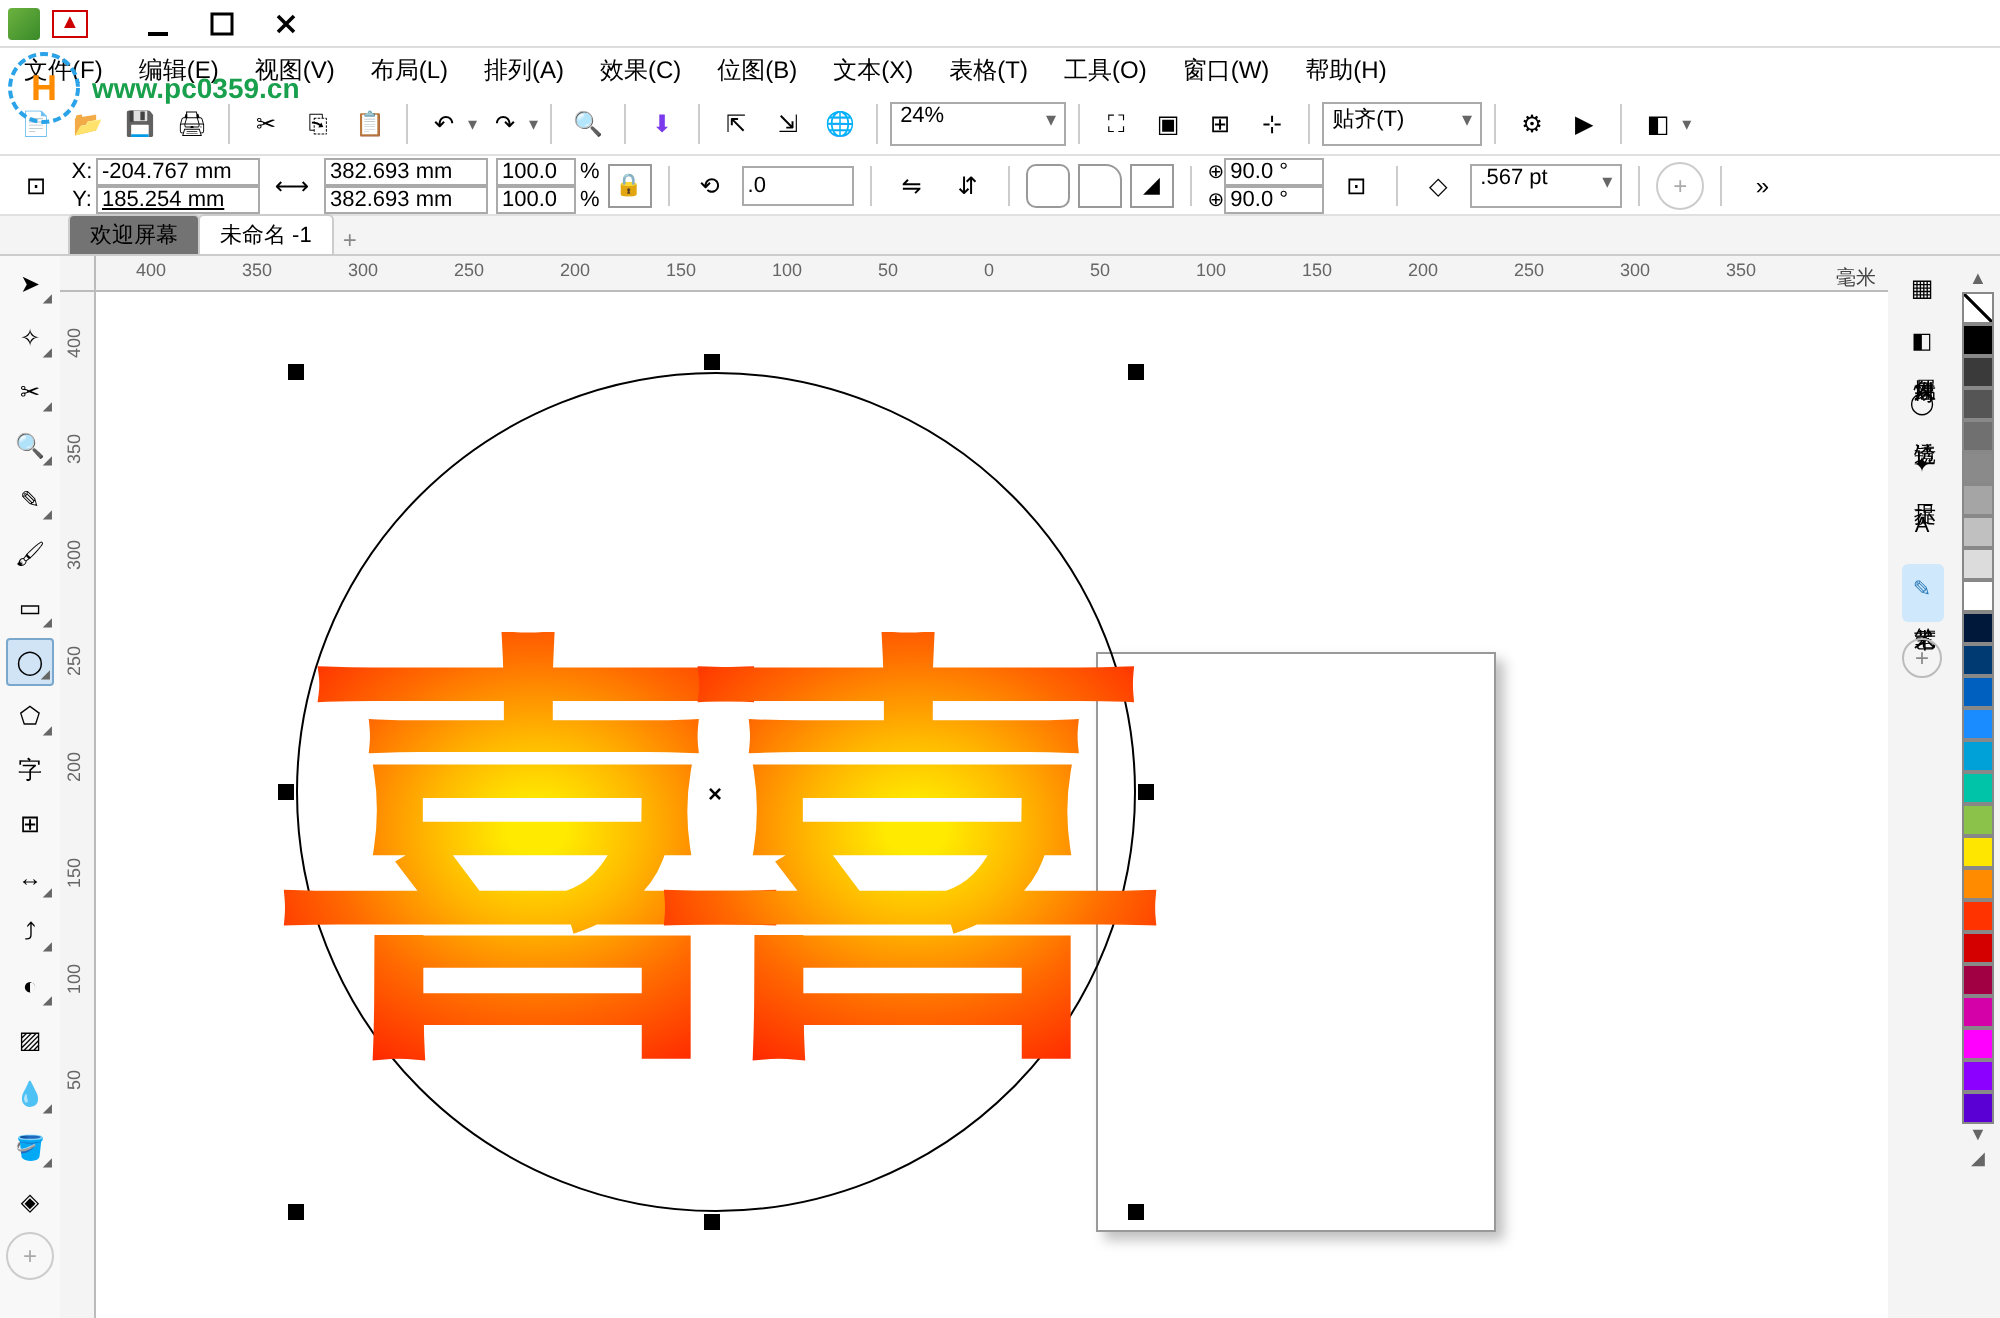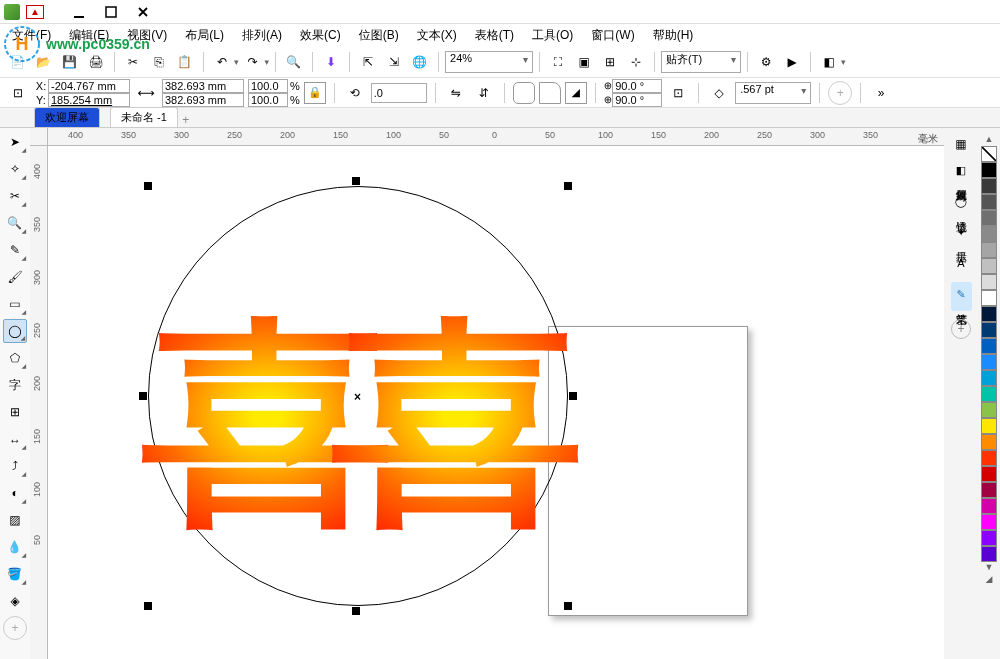--- a/index.html
+++ b/index.html
@@ -27,22 +27,22 @@
 
 .propbar { height: 30px; display: flex; align-items: center; padding: 2px 6px; gap: 4px; border-bottom: 1px solid #e0e0e0; }
 .xy-group { display: flex; flex-direction: column; gap: 0; font-size: 11px; }
 .xy-row { display: flex; align-items: center; height: 14px; }
 .xy-label { width: 14px; text-align: center; }
 .xy-input { border: 1px solid #aaa; height: 14px; padding: 0 2px; font-size: 11px; background:#fff; }
 .pct-label { font-size: 11px; margin-left: 2px; }
 .icon-sq { width: 22px; height: 22px; border: 1px solid #999; display: flex; align-items: center; justify-content: center; font-size: 11px; background:#fff; }
 
 .doctabs { height: 20px; display: flex; align-items: flex-end; padding-left: 34px; background: #f4f4f4; border-bottom: 1px solid #ccc; }
-.doctab { padding: 2px 10px; font-size: 11px; border: 1px solid #ccc; border-bottom: none; background: #1d4ed8; border-radius: 3px 3px 0 0; margin-right: -1px; cursor:pointer; }
-.doctab.active { background: #fff; margin-left: 11px; }
+.doctab { padding: 2px 10px; font-size: 11px; border: 1px solid #ccc; border-bottom: none; background: #737373; border-radius: 3px 3px 0 0; margin-right: -1px; cursor:pointer; }
+.doctab.active { background: #fff; }
 .doctab-add { width: 18px; text-align: center; color: #888; cursor:pointer; }
 
 .workspace { display: flex; height: calc(659px - 24px - 22px - 32px - 30px - 20px); position: relative; }
 
 .toolbox { width: 30px; background: #f8f8f8; display: flex; flex-direction: column; align-items: center; padding-top: 2px; gap: 3px; }
 .tool { width: 24px; height: 24px; display: flex; align-items: center; justify-content: center; cursor: pointer; border-radius: 2px; position: relative; }
 .tool.active { background: #d0e4f5; border: 1px solid #7aa7cc; }
 .tool .fly { position: absolute; right: 1px; bottom: 1px; font-size: 6px; color: #666; }
 
 .canvas-area { flex: 1; position: relative; overflow: hidden; background: #fff; }

